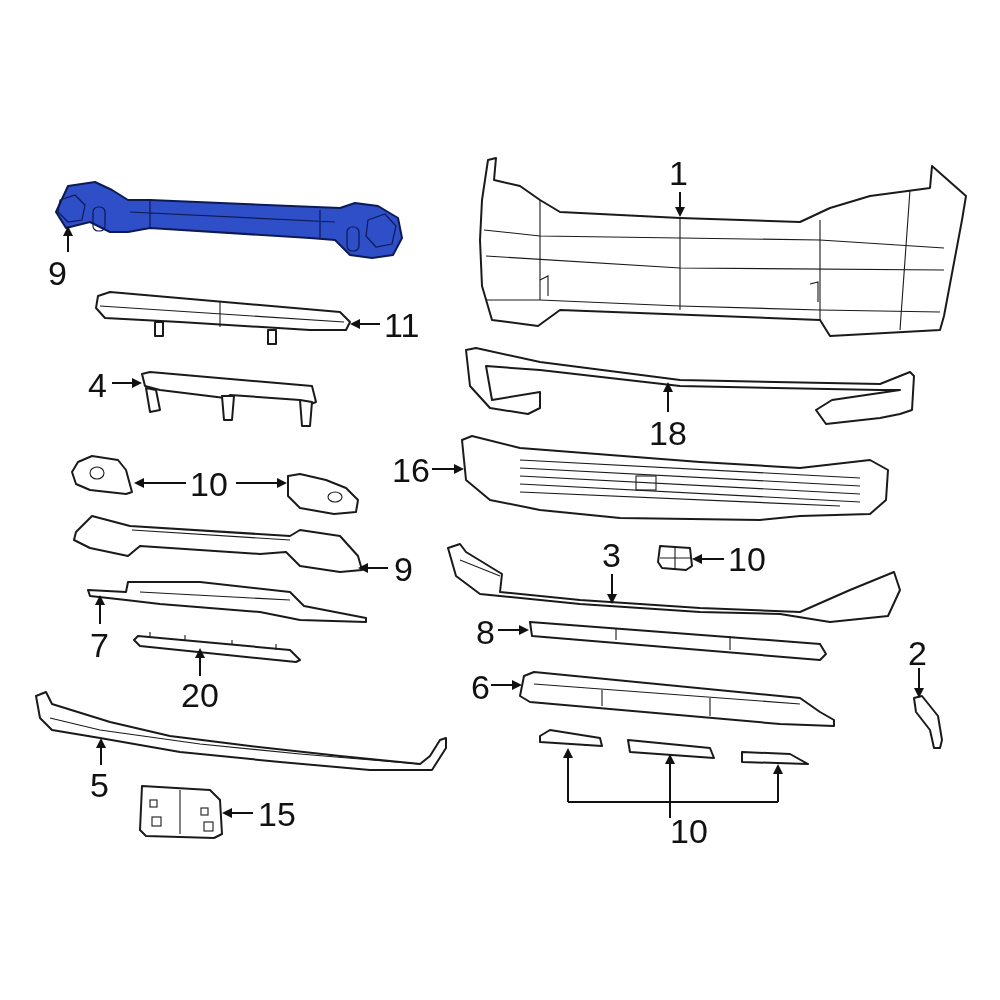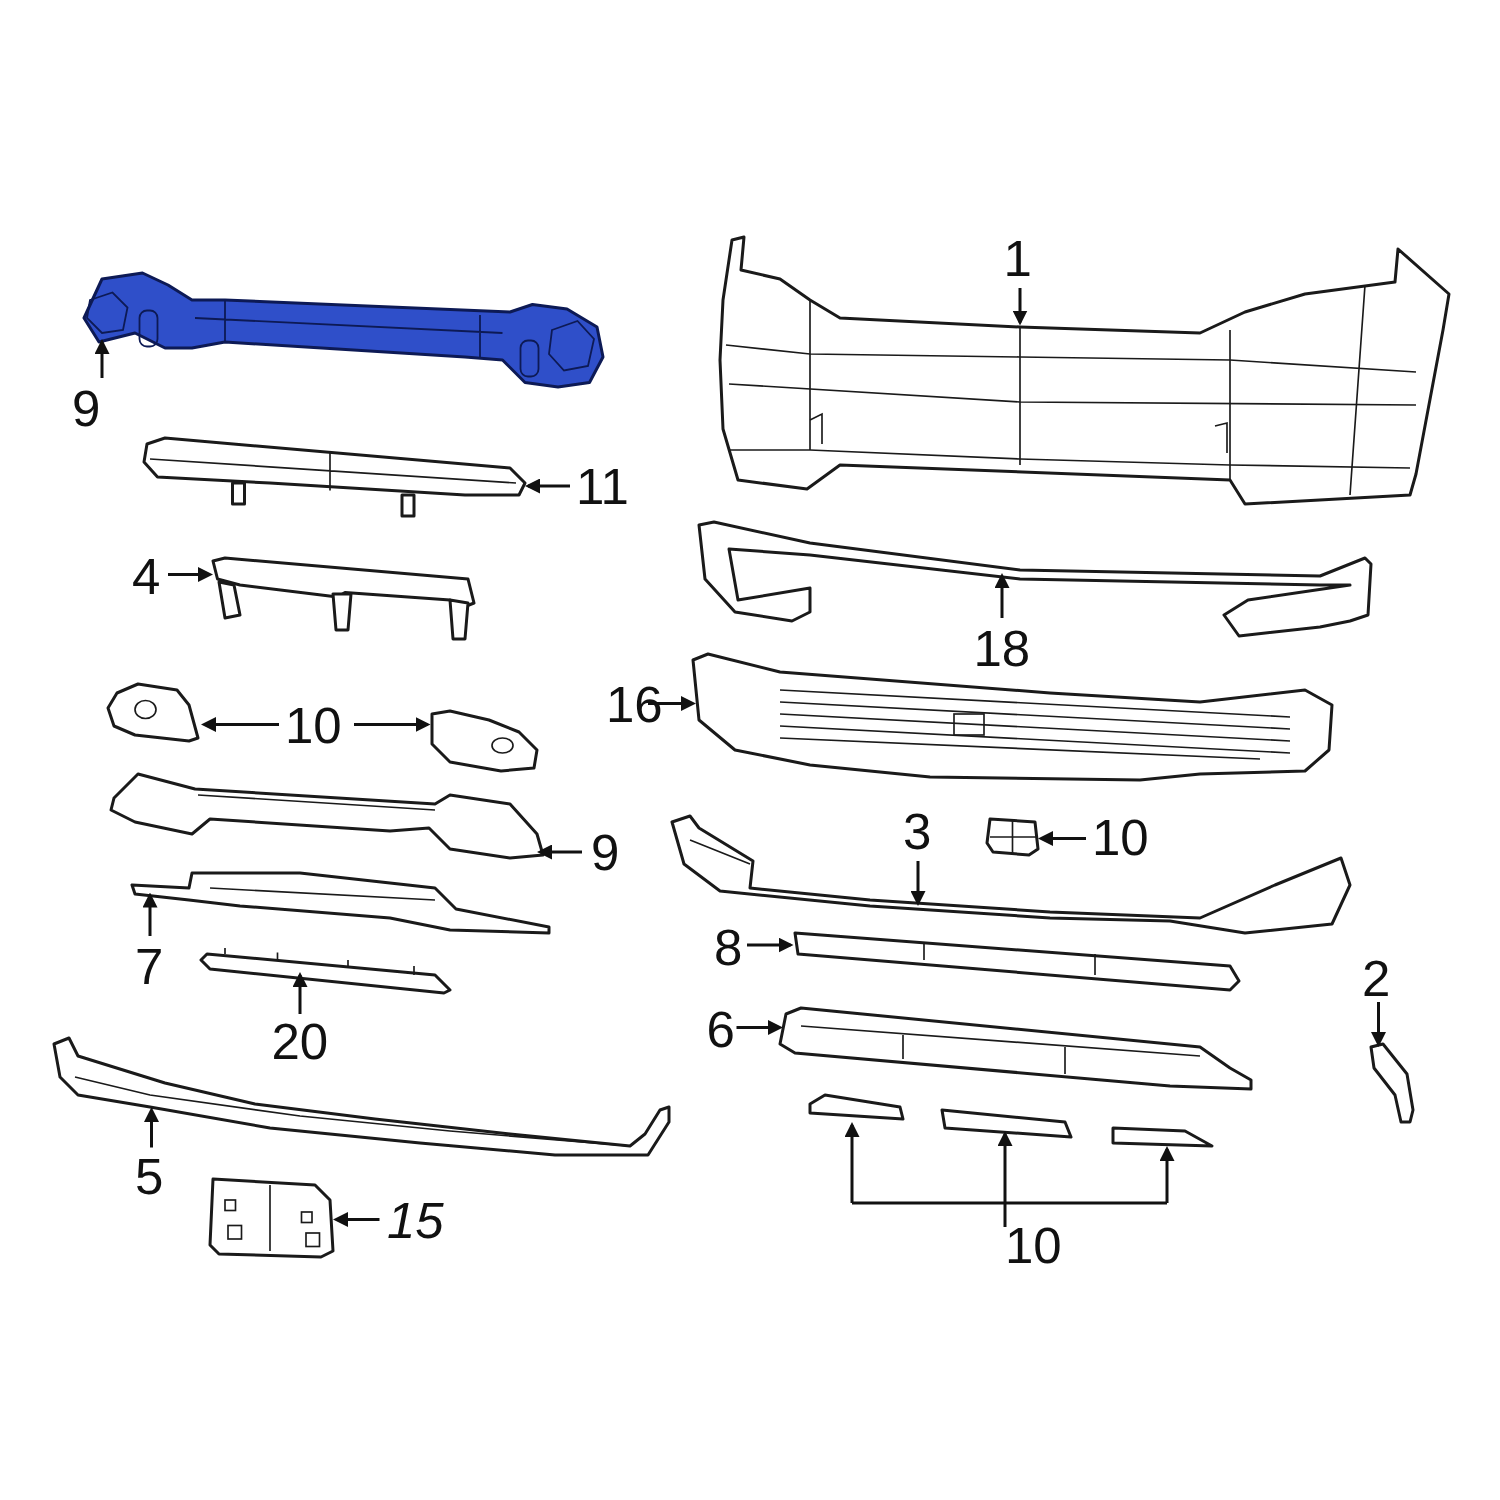--- a/index.html
+++ b/index.html
@@ -171,16 +171,16 @@
 <div class="callout" style="left:90px; top:768px;">5</div>
 <div class="callout" style="left:471px; top:670px;">6</div>
 <div class="callout" style="left:90px; top:628px;">7</div>
 <div class="callout" style="left:476px; top:615px;">8</div>
 <div class="callout" style="left:394px; top:552px;">9</div>
 <div class="callout" style="left:650px; top:814px;margin-left:20px;">10</div>
 <div class="callout" style="left:181px; top:678px;">20</div>
 <div class="callout" style="left:190px; top:467px;">10</div>
 <div class="callout" style="left:48px; top:256px;">9</div>
 <div class="callout" style="left:384px; top:308px;">11</div>
-<div class="callout" style="left:258px; top:797px;font-style:italic;">15</div>
-<div class="callout" style="left:404px; top:453px;text-align:center;">16</div>
+<div class="callout" style="left:258px; top:797px;">15</div>
+<div class="callout" style="left:392px; top:453px;text-align:center;">16</div>
 <div class="callout" style="left:728px; top:542px;">10</div>
 <div class="callout" style="left:649px; top:416px;">18</div>
 
 </body></html>

